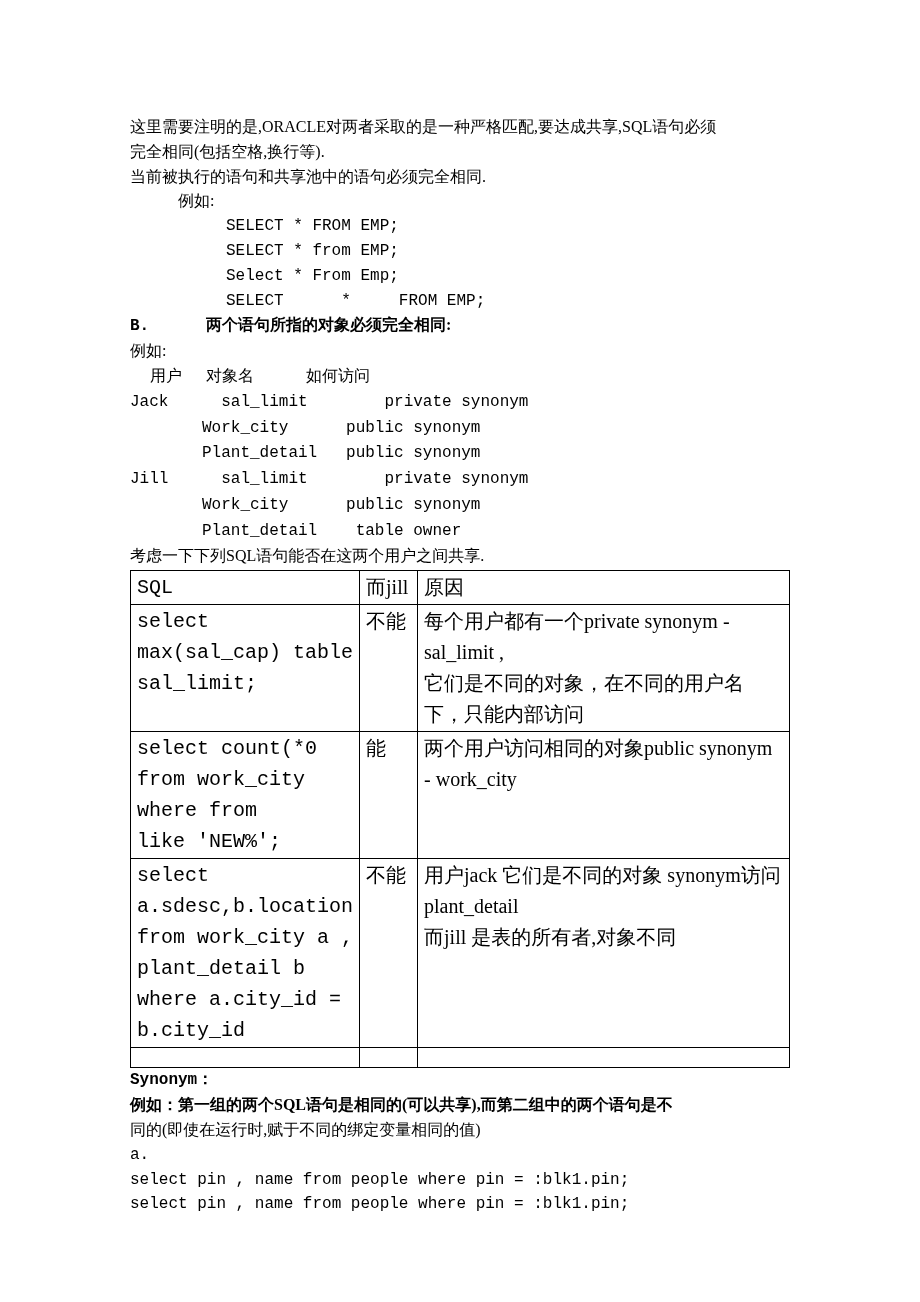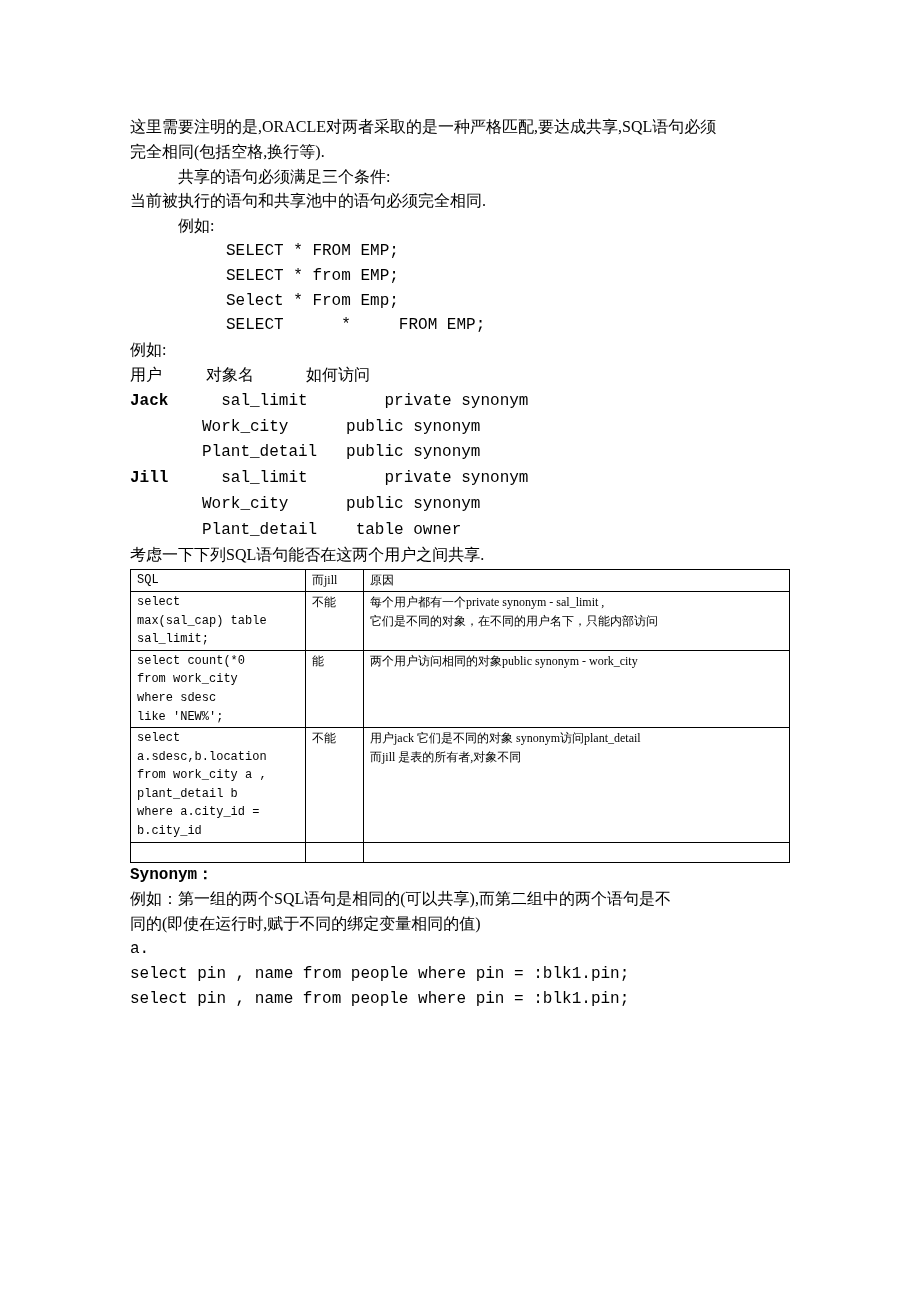--- a/index.html
+++ b/index.html
@@ -12,28 +12,28 @@
     color: #000;
     line-height: 1.55;
     padding: 115px 130px 0 130px;
   }
   .content { }
   .mono { font-family: "Courier New", monospace; }
   .bold { font-weight: bold; }
   .indent1 { padding-left: 48px; }
   .indent2 { padding-left: 96px; }
   .label-col { display: inline-block; width: 72px; font-family: "Courier New", monospace; }
-  .label-col-b { display: inline-block; width: 72px; font-family: "Courier New", monospace; font-weight: bold; }
-  .head-col { display: inline-block; width: 72px; }
+  .label-col-b { display: inline-block; width: 72px; font-family: "Courier New", monospace; font-weight: normal; }
+  .head-col { display: inline-block; width: 72px; text-align: center; }
   .rest { font-family: Liberation Mono, monospace; white-space: pre; }
   table {
     border-collapse: collapse;
     width: 100%;
     margin-top: 2px;
-    font-size: 12px;
+    font-size: 20px;
   }
   th, td {
     border: 1px solid #000;
     padding: 1px 6px;
     vertical-align: top;
     text-align: left;
     font-weight: normal;
     line-height: 1.55;
   }
   .col-sql { width: 175px; font-family: "Courier New", monospace; }
@@ -41,29 +41,32 @@
   .col-reason { }
   .row-empty td { height: 20px; }
 </style>
 </head>
 <body>
 
 <div class="content">
 
   <div>这里需要注明的是,ORACLE对两者采取的是一种严格匹配,要达成共享,SQL语句必须</div>
   <div>完全相同(包括空格,换行等).</div>
-  <div class="indent1">共享的语句必须满足三个条件:</div>
 
   <div>当前被执行的语句和共享池中的语句必须完全相同.</div>
   <div class="indent1">例如:</div>
   <div class="indent2 mono">SELECT * FROM EMP;</div>
   <div class="indent2 mono">SELECT * from EMP;</div>
   <div class="indent2 mono">Select * From Emp;</div>
   <div class="indent2 mono" style="white-space:pre;">SELECT      *     FROM EMP;</div>
 
+  <div>
+    <span class="bold mono" style="display:inline-block;width:72px;">B.</span>
+    <span class="bold">两个语句所指的对象必须完全相同:</span>
+  </div>
   <div>例如:</div>
   <div>
     <span class="head-col">用户</span>
     <span style="display:inline-block;width:96px;">对象名</span>
     <span>如何访问</span>
   </div>
   <div>
     <span class="label-col-b">Jack</span><span class="rest">  sal_limit        private synonym</span>
   </div>
   <div>
@@ -99,21 +102,21 @@
       <td class="col-share">不能</td>
       <td class="col-reason">
         <div>每个用户都有一个private synonym - sal_limit ,</div>
         <div>它们是不同的对象，在不同的用户名下，只能内部访问</div>
       </td>
     </tr>
     <tr>
       <td class="col-sql">
         <div>select count(*0</div>
         <div>from work_city</div>
-        <div>where sdesc</div>
+        <div>where from</div>
         <div>like 'NEW%';</div>
       </td>
       <td class="col-share">能</td>
       <td class="col-reason">
         <div>两个用户访问相同的对象public synonym - work_city</div>
       </td>
     </tr>
     <tr>
       <td class="col-sql">
         <div>select</div>
@@ -132,19 +135,19 @@
     <tr class="row-empty">
       <td class="col-sql"></td>
       <td class="col-share"></td>
       <td class="col-reason"></td>
     </tr>
   </tbody>
     </table>
 
   <div class="bold mono">Synonym：</div>
 
-  <div style="padding-left:0;">例如：第一组的两个SQL语句是相同的(可以共享),而第二组中的两个语句是不</div>
+  <div style="padding-left:0;font-weight:bold;">例如：第一组的两个SQL语句是相同的(可以共享),而第二组中的两个语句是不</div>
   <div>同的(即使在运行时,赋于不同的绑定变量相同的值)</div>
   <div class="mono">a.</div>
   <div class="mono">select pin , name from people where pin = :blk1.pin;</div>
   <div class="mono">select pin , name from people where pin = :blk1.pin;</div>
 
 </div>
 
 </body></html>

